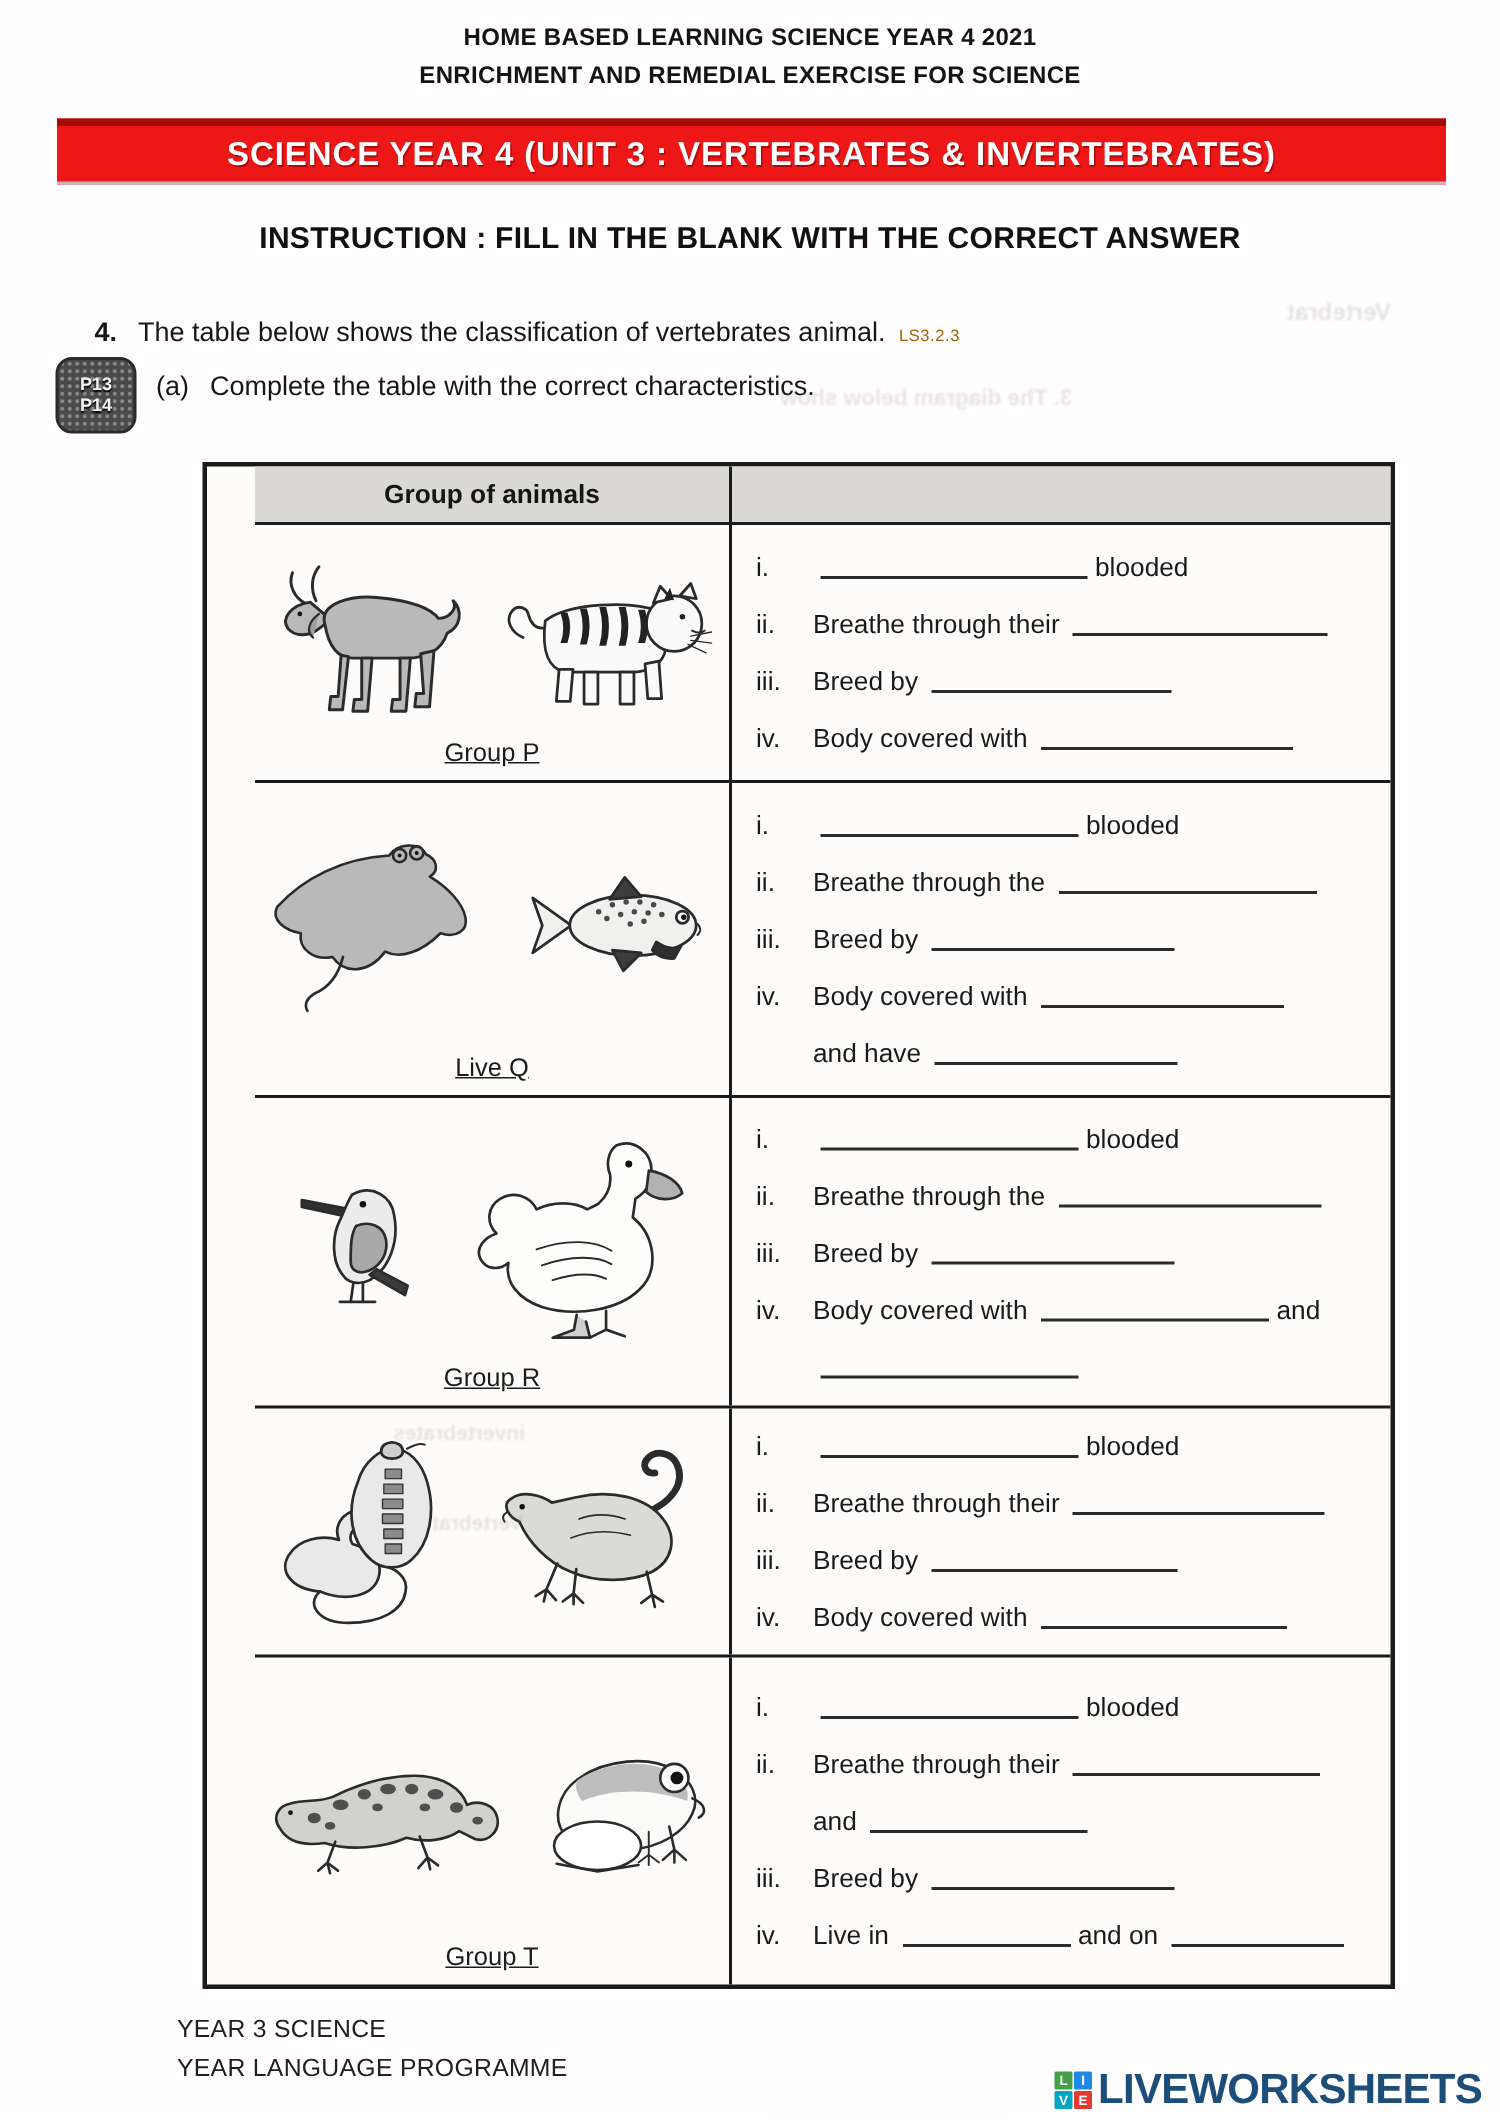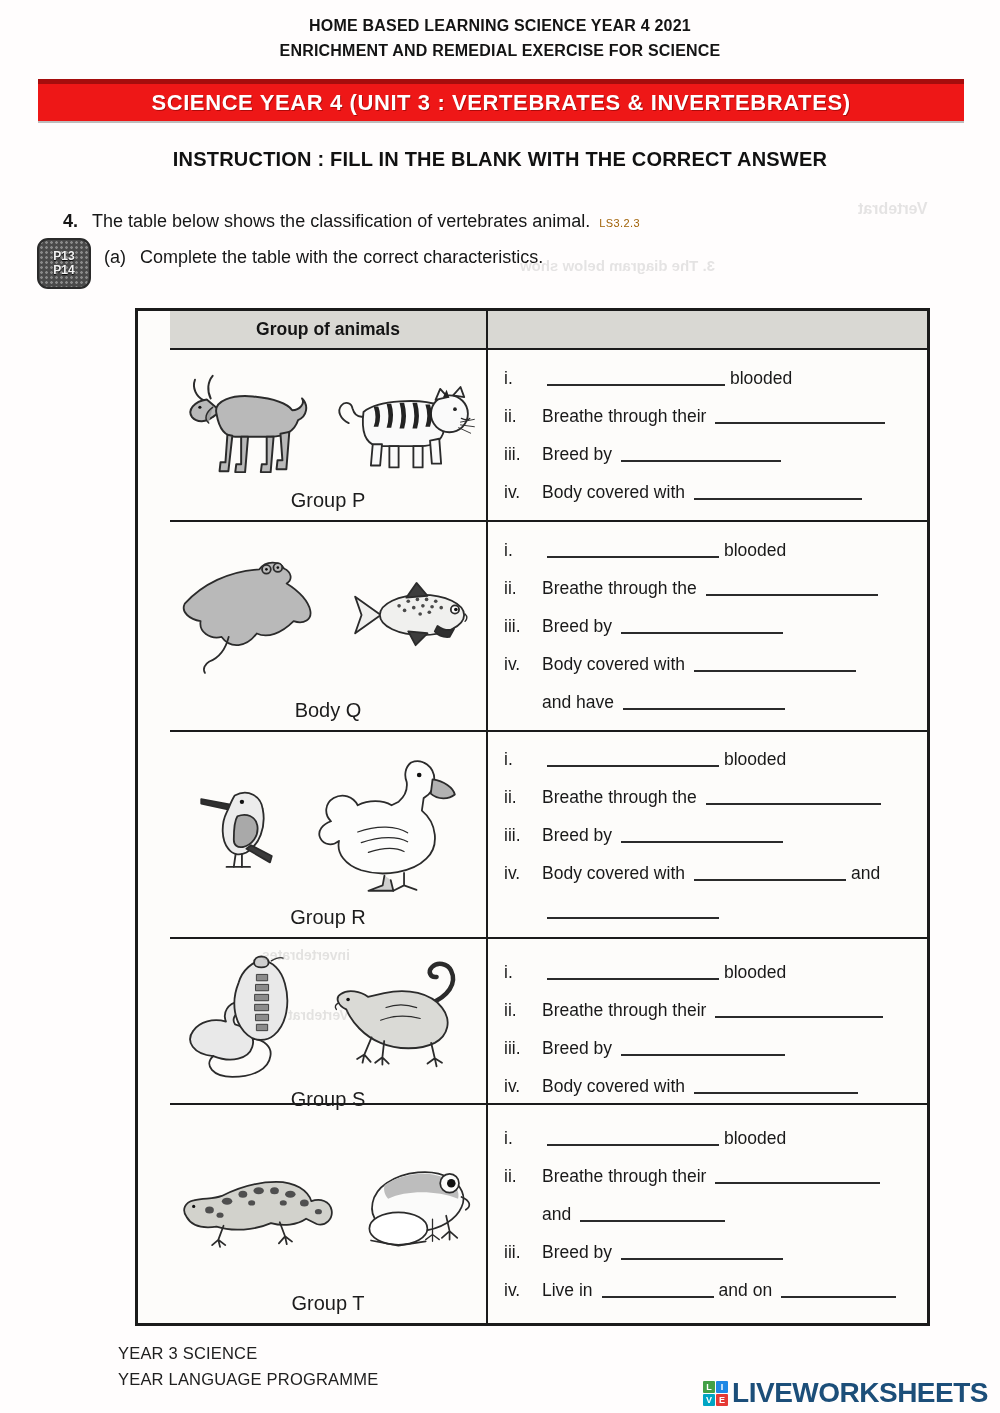--- a/index.html
+++ b/index.html
@@ -37,21 +37,21 @@
          background:#d9d8d3;border-bottom:2.5px solid #1b1b1b;}
   .th{display:flex;align-items:center;justify-content:center;
       font-size:17.5px;font-weight:bold;color:#151515;}
   .th1{border-right:2.5px solid #1b1b1b;}
   .trow{display:grid;grid-template-columns:318px 1fr;box-sizing:border-box;
         border-bottom:2.5px solid #1b1b1b;}
   .trow:last-child{border-bottom:none;}
   .cell-left{border-right:2.5px solid #1b1b1b;display:flex;flex-direction:column;
         padding:8px 4px 5px;box-sizing:border-box;position:relative;}
   .animals{flex:1;display:flex;align-items:center;justify-content:center;gap:8px;overflow:hidden;}
-  .group-label{text-align:center;font-size:20px;color:#1c1c1c;padding-bottom:3px;}
+  .group-label{text-align:center;font-size:17px;color:#1c1c1c;padding-bottom:3px;text-decoration:underline;}
   .cell-right{display:flex;flex-direction:column;justify-content:center;
         padding:6px 12px 6px 16px;box-sizing:border-box;}
   .char-line{font-size:17.5px;line-height:38px;white-space:nowrap;color:#191919;}
   .char-num{display:inline-block;width:38px;}
   .char-text{margin-right:4px;}
   .blank{display:inline-block;height:3px;border-bottom:2.2px solid #2b2b2b;
          margin:0 5px;position:relative;top:2px;}
   
   .f1{position:absolute;left:118px;top:1344px;font-size:16.5px;color:#202020;letter-spacing:.2px;}
   .f2{position:absolute;left:118px;top:1370px;font-size:16.5px;color:#202020;letter-spacing:.2px;}
@@ -193,21 +193,21 @@
                       <circle cx="95" cy="45" r="2"></circle>
                       <circle cx="85" cy="47" r="2"></circle>
                     </g>
 <circle cx="123" cy="42" r="4.5" fill="#fff"></circle>
                     <circle cx="124" cy="42" r="2" fill="#111" stroke="none"></circle>
 <path d="M134 47 q4 4 0 8" fill="none" stroke-width="1.5"></path>
                   </g>
                 </svg>
               </span>
             </div>
-            <div class="group-label">Body Q</div>
+            <div class="group-label">Live Q</div>
           </div>
           <div class="cell-right">
             <div class="char-line"><span class="char-num">i.</span><span class="blank" style="width: 172px;"></span><span class="char-text">blooded</span></div>
             <div class="char-line"><span class="char-num">ii.</span><span class="char-text">Breathe through the</span><span class="blank" style="width: 172px;"></span></div>
             <div class="char-line"><span class="char-num">iii.</span><span class="char-text">Breed by</span><span class="blank" style="width: 162px;"></span></div>
             <div class="char-line"><span class="char-num">iv.</span><span class="char-text">Body covered with</span><span class="blank" style="width: 162px;"></span></div>
             <div class="char-line"><span class="char-num"></span><span class="char-text">and have</span><span class="blank" style="width: 162px;"></span></div>
           </div>
         </div>
         <div class="trow" style="height: 207px;">
@@ -279,21 +279,20 @@
 <circle cx="30" cy="47" r="2" fill="#111" stroke="none"></circle>
                     <path d="M19 51 q-5 3 -2 7" fill="none" stroke-width="1.5"></path>
 <path d="M56 89 L48 108 M48 108 L40 113 M48 108 L46 117 M48 108 L55 116" fill="none"></path>
 <path d="M70 93 L68 111 M68 111 L60 117 M68 111 L68 119 M68 111 L75 118" fill="none"></path>
 <path d="M122 95 L126 112 M126 112 L118 118 M126 112 L128 121 M126 112 L134 117" fill="none"></path>
 <path d="M72 56 q16 -6 34 0 M66 70 q20 -8 44 -2" fill="none" stroke-width="1.2"></path>
                   </g>
                 </svg>
               </span>
             </div>
-            <div class="group-label">Group S</div>
           </div>
           <div class="cell-right">
             <div class="char-line"><span class="char-num">i.</span><span class="blank" style="width: 172px;"></span><span class="char-text">blooded</span></div>
             <div class="char-line"><span class="char-num">ii.</span><span class="char-text">Breathe through their</span><span class="blank" style="width: 168px;"></span></div>
             <div class="char-line"><span class="char-num">iii.</span><span class="char-text">Breed by</span><span class="blank" style="width: 164px;"></span></div>
             <div class="char-line"><span class="char-num">iv.</span><span class="char-text">Body covered with</span><span class="blank" style="width: 164px;"></span></div>
           </div>
         </div>
         <div class="trow" style="height: 218px;">
           <div class="cell-left">

